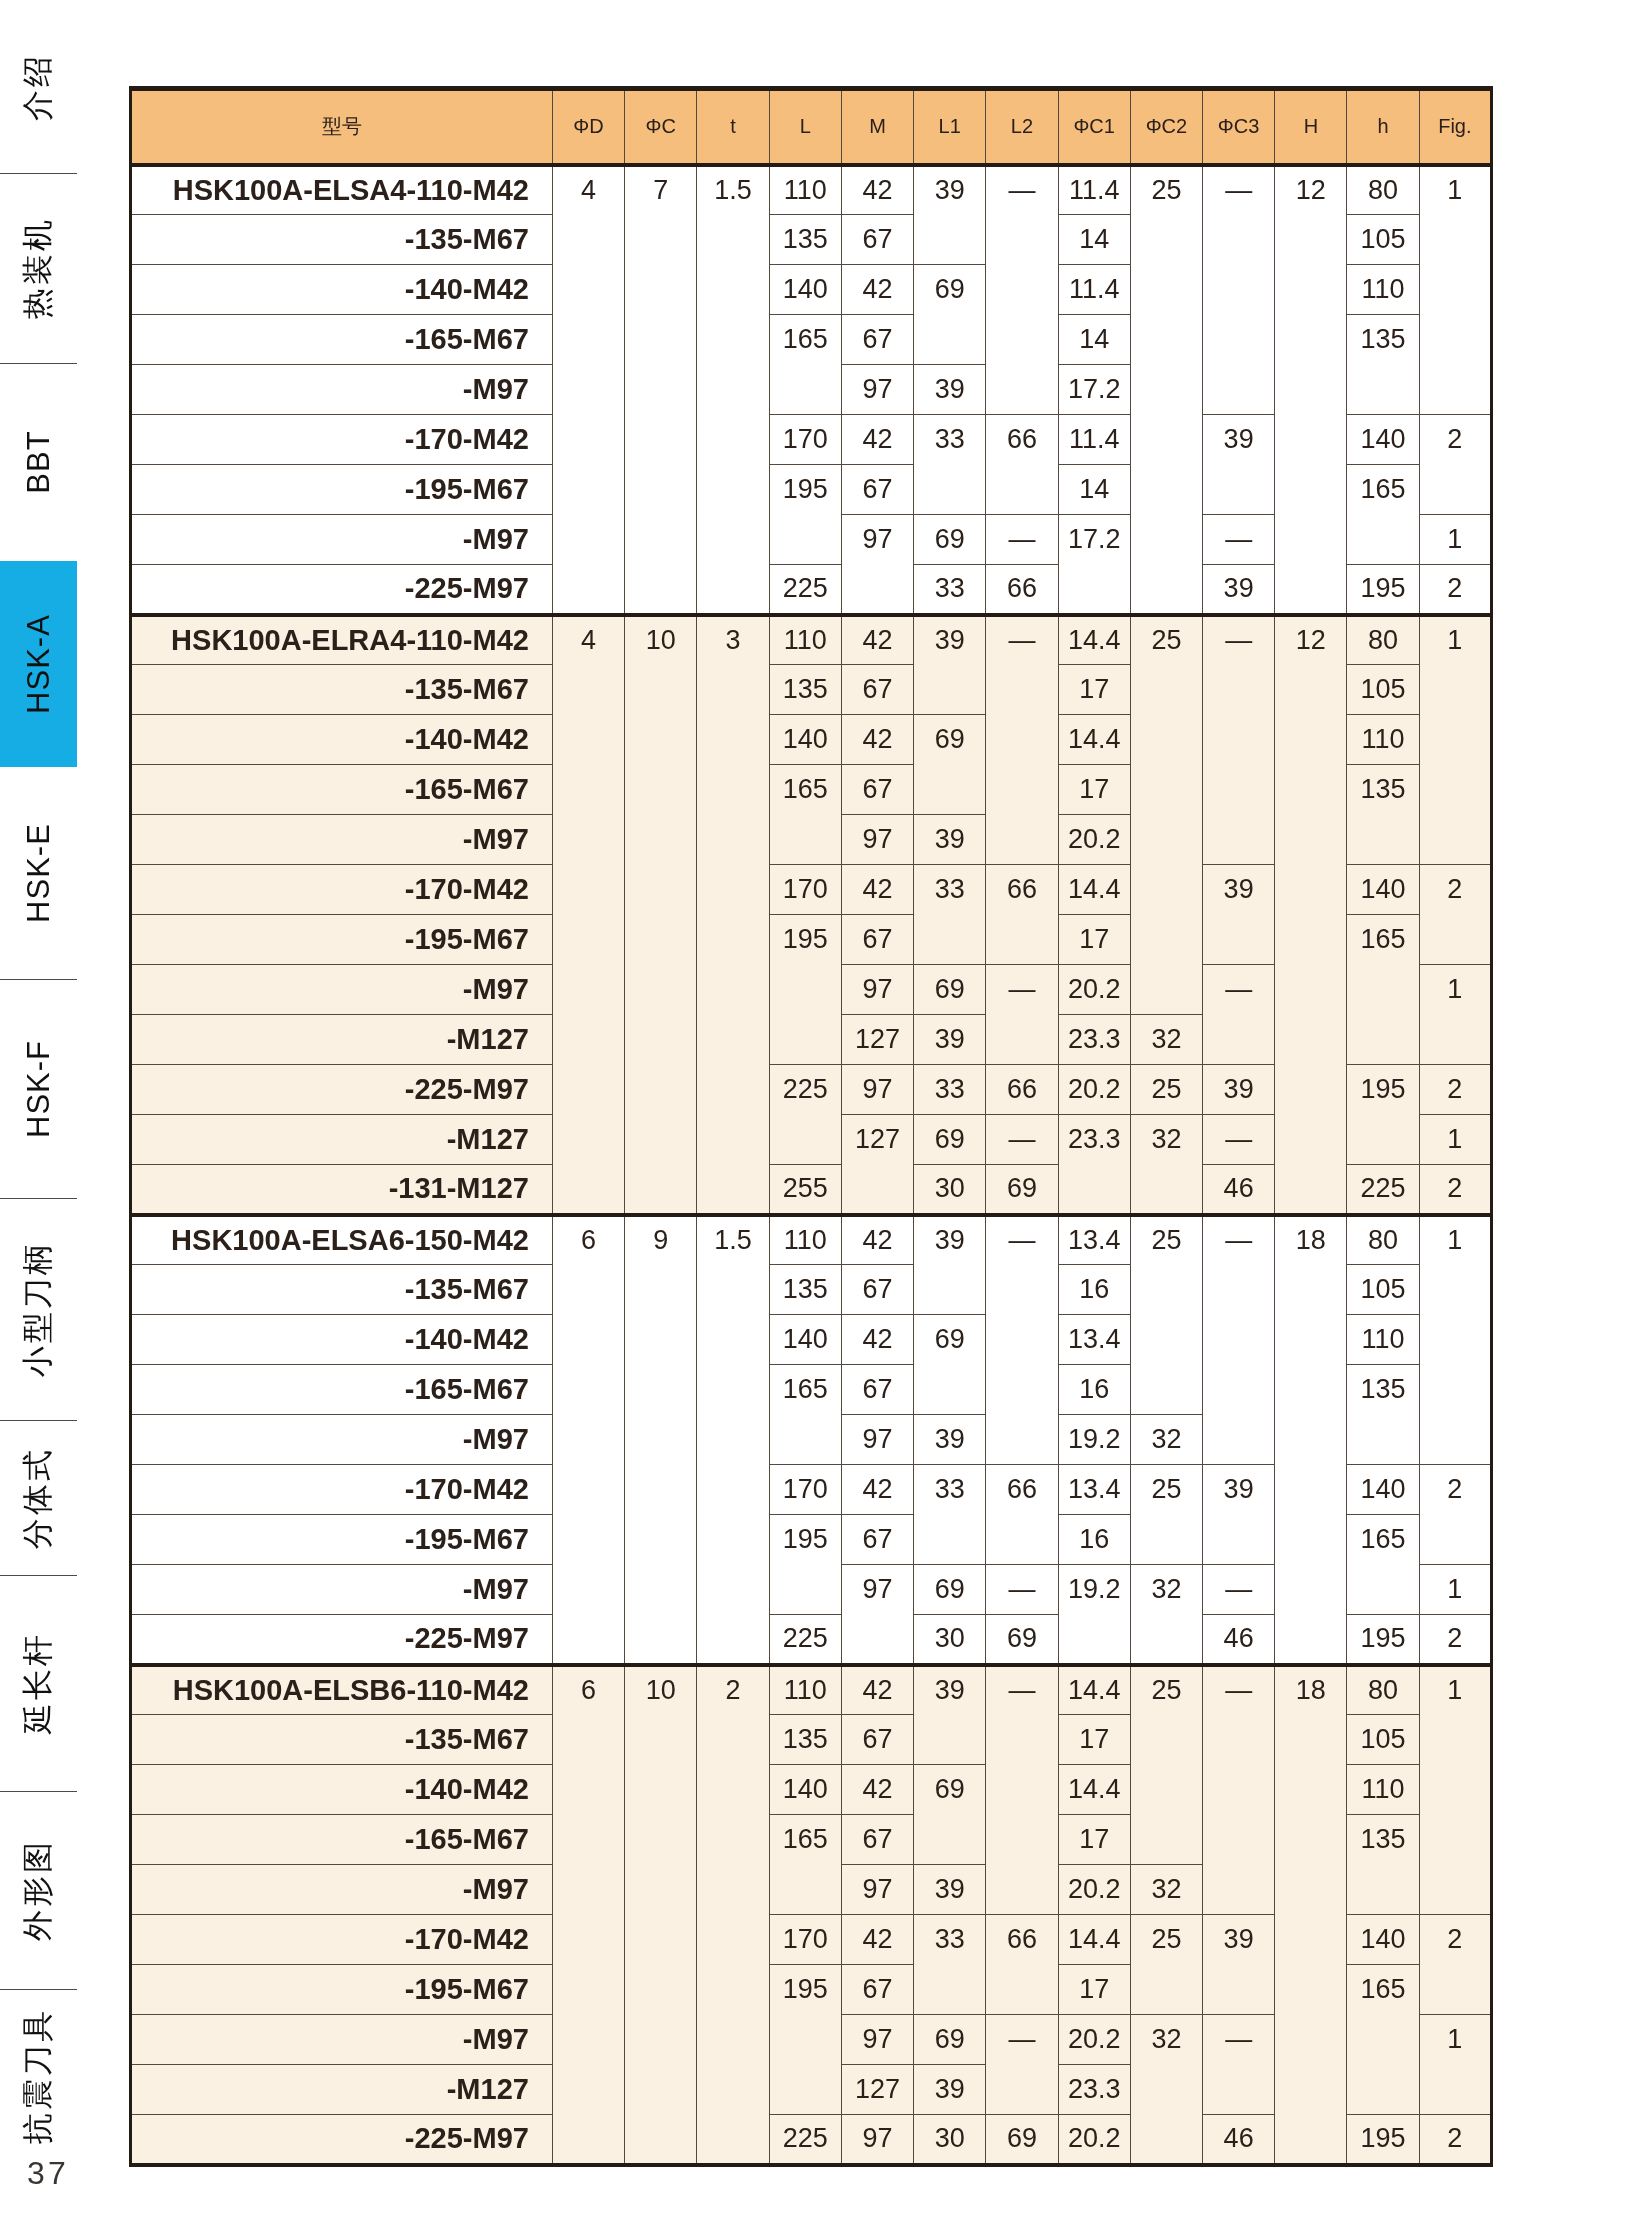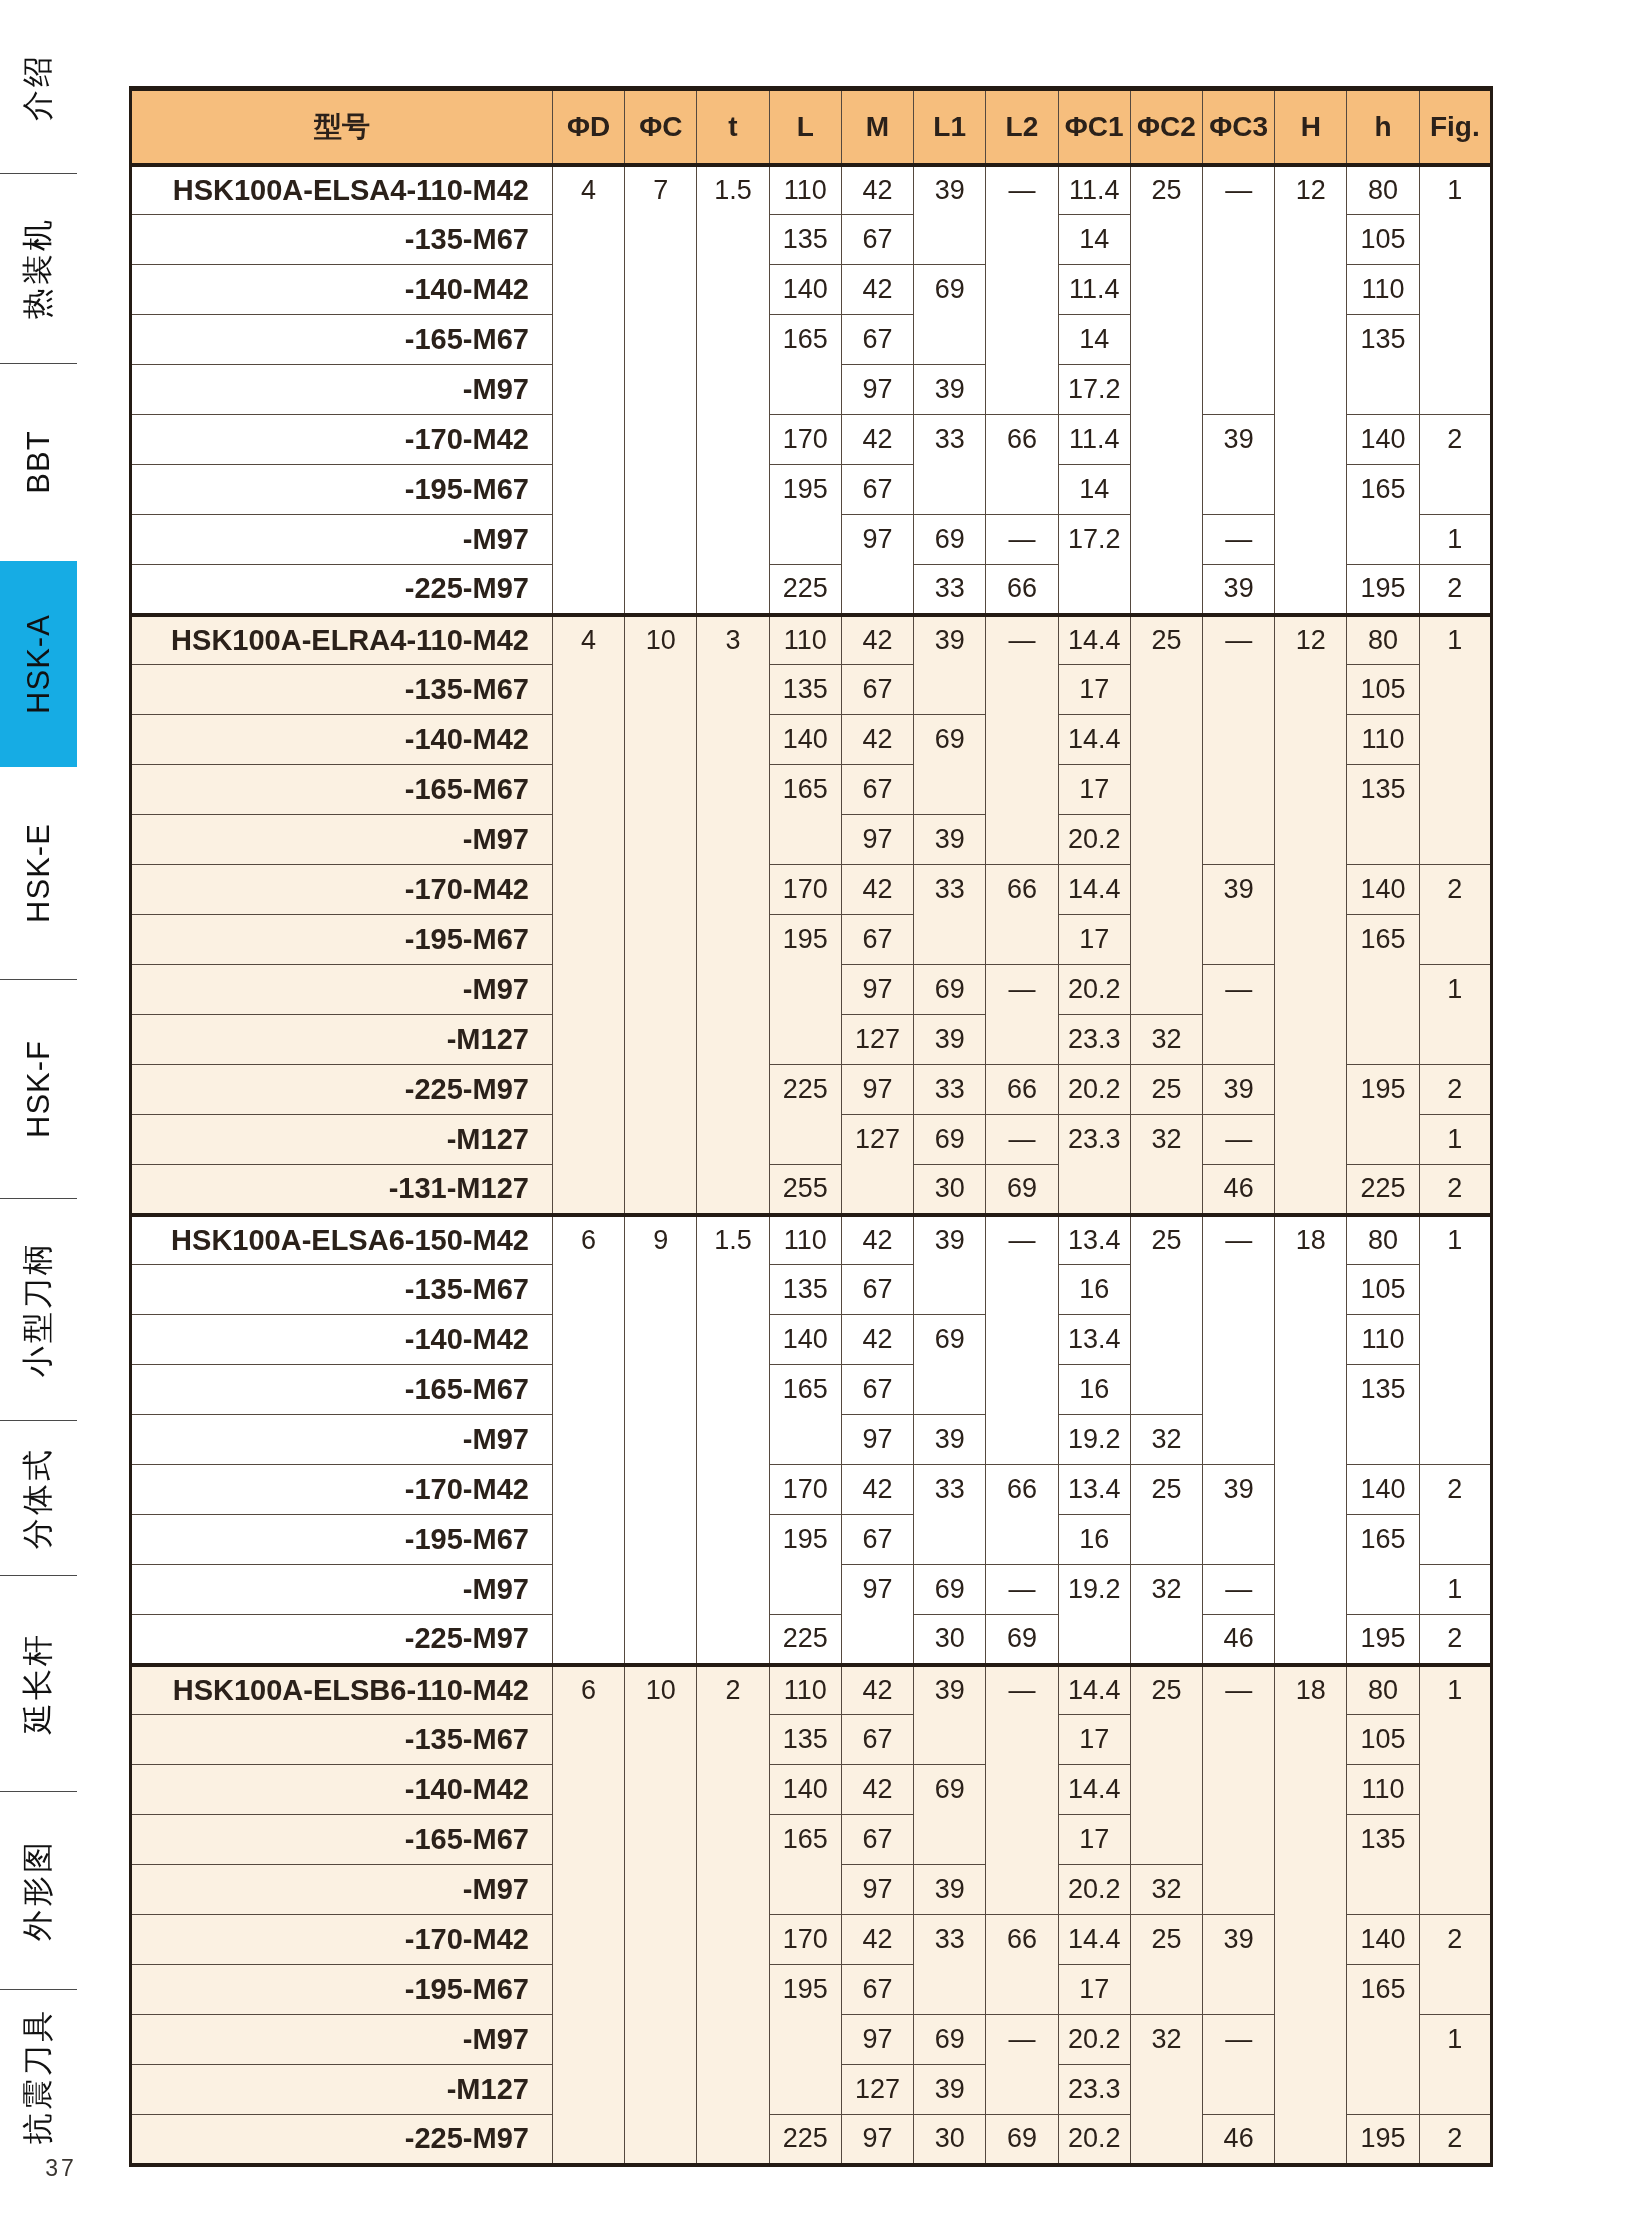--- a/index.html
+++ b/index.html
@@ -44,41 +44,41 @@
   .si-3 .vlabel{font-weight:700;}
   .si-4{top:767px;height:212px;}
   .si-5{top:979px;height:219px;}
   .si-6{top:1198px;height:222px;}
   .si-7{top:1420px;height:155px;}
   .si-8{top:1575px;height:216px;}
   .si-9{top:1791px;height:198px;}
   .si-10{top:1990px;height:171px;}
   .page-number{
     position:absolute;left:27px;top:2155px;width:50px;
-    text-align:right;font-size:23px;color:#3a3530;
+    text-align:left;font-size:32px;color:#3a3530;
     letter-spacing:3.1px;
   }
 
   
   .table-wrap{position:absolute;left:129px;top:86px;width:1364px;}
   table.spec{
     width:100%;
     border-collapse:collapse;
     table-layout:fixed;
     border:3.1px solid var(--border-dark);
     border-top-width:5.7px;
     border-bottom-width:4.2px;
   }
   col.col-model{width:31%;}
   thead tr{height:76px;}
   thead th{
     background:var(--header-bg);
     border-bottom:4.7px solid var(--border-dark);
     border-left:1.6px solid var(--border-light);
-    font-size:28px;font-weight:700;
+    font-size:20px;font-weight:400;
     text-align:center;vertical-align:middle;
     padding:0;
   }
   thead th:first-child{border-left:none;}
   tbody tr{height:50px;}
   tbody td{
     border-left:1.6px solid var(--border-light);
     border-top:1.6px solid var(--border-light);
     font-size:27px;
     text-align:center;vertical-align:middle;

